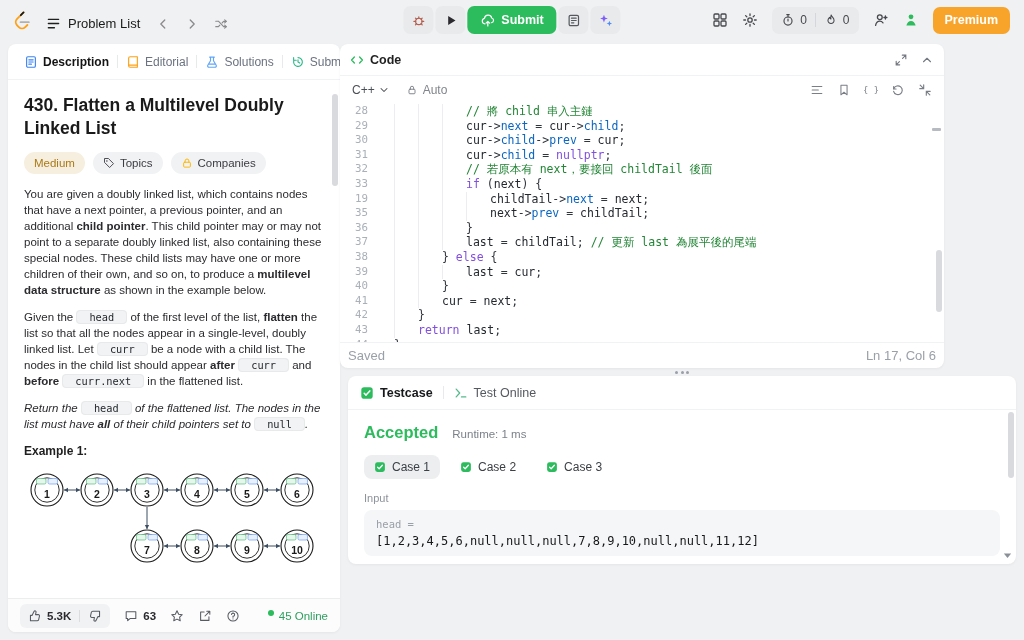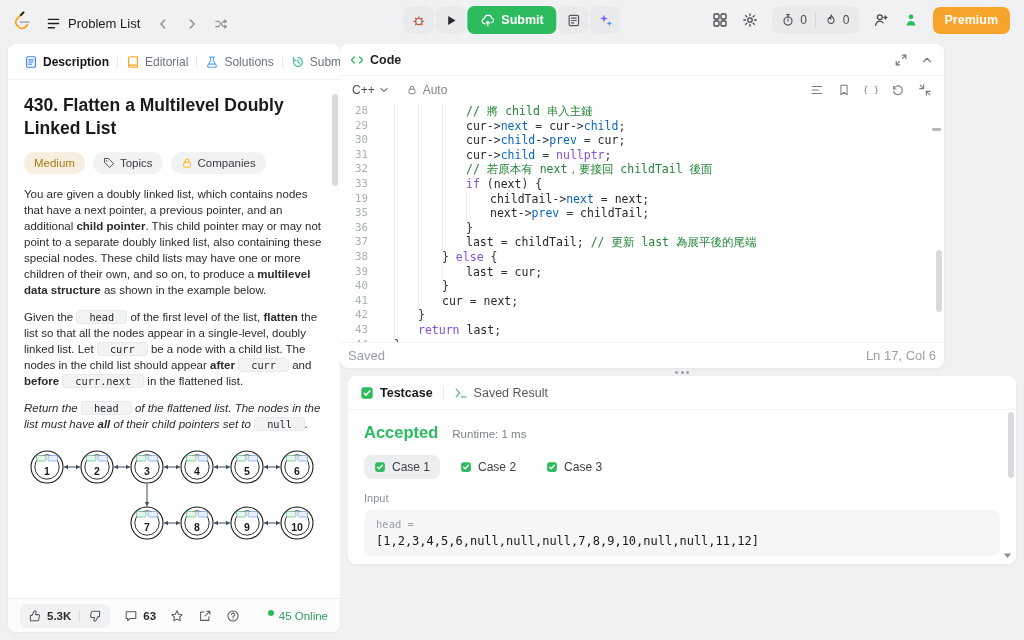--- a/index.html
+++ b/index.html
@@ -277,20 +277,21 @@
             <path d="M5.5 7V5.2a2.5 2.5 0 0 1 5 0V7"></path>
           </svg>
         <span>Companies</span>
       </span>
     </div>
     <div class="desc" id="paragraphs">
         <p class="para"><span class="">You are given a doubly linked list, which contains nodes that have a next pointer, a previous pointer, and an additional </span><span class="sb">child pointer</span><span class="">. This child pointer may or may not point to a separate doubly linked list, also containing these special nodes. These child lists may have one or more children of their own, and so on, to produce a </span><span class="sb">multilevel data structure</span><span class=""> as shown in the example below.</span></p>
         <p class="para"><span class="">Given the </span><code class="scode">head</code><span class=""> of the first level of the list, </span><span class="sb">flatten</span><span class=""> the list so that all the nodes appear in a single-level, doubly linked list. Let </span><code class="scode">curr</code><span class=""> be a node with a child list. The nodes in the child list should appear </span><span class="sb">after</span><span class=""> </span><code class="scode">curr</code><span class=""> and </span><span class="sb">before</span><span class=""> </span><code class="scode">curr.next</code><span class=""> in the flattened list.</span></p>
         <p class="para italic"><span class="">Return the </span><code class="scode">head</code><span class=""> of the flattened list. The nodes in the list must have </span><span class="sb">all</span><span class=""> of their child pointers set to </span><code class="scode">null</code><span class="">.</span></p>
       </div>
+    <div class="example-label">Example 1:</div>
     <div id="diagram"><svg width="296" height="100" viewBox="0 0 296 100">
           <line x1="40" y1="24" x2="56" y2="24" stroke="#3d4e63" stroke-width="1"></line>
           <path d="M40 24l4 -2.2v4.4z" fill="#3d4e63"></path>
           <path d="M56 24l-4 -2.2v4.4z" fill="#3d4e63"></path>
           <line x1="90" y1="24" x2="106" y2="24" stroke="#3d4e63" stroke-width="1"></line>
           <path d="M90 24l4 -2.2v4.4z" fill="#3d4e63"></path>
           <path d="M106 24l-4 -2.2v4.4z" fill="#3d4e63"></path>
           <line x1="140" y1="24" x2="156" y2="24" stroke="#3d4e63" stroke-width="1"></line>
           <path d="M140 24l4 -2.2v4.4z" fill="#3d4e63"></path>
           <path d="M156 24l-4 -2.2v4.4z" fill="#3d4e63"></path>
@@ -516,21 +517,21 @@
           <path d="M4.8 8.3l2.1 2.1 4.3-4.8" fill="none" stroke="#fff" stroke-width="1.7" stroke-linecap="round" stroke-linejoin="round"></path>
         </svg>
       <span>Testcase</span>
     </span>
     <span class="tsep"></span>
     <span class="tp-tab">
       <svg class="ic" viewBox="0 0 16 16" fill="none" stroke="#55b98a" stroke-width="1.4" stroke-linecap="round" stroke-linejoin="round">
           <path d="M2.5 3.5l4 4.5-4 4.5"></path>
           <path d="M8.5 12.5h5"></path>
         </svg>
-      <span>Saved Result</span>
+      <span>Test Online</span>
     </span>
   </div>
   <div class="tp-body">
     <div class="result-row">
       <span class="accepted">Accepted</span>
       <span class="runtime">Runtime: 1 ms</span>
     </div>
     <div class="cases" id="cases">
         <span class="case active">
           <svg class="ic" viewBox="0 0 16 16">

